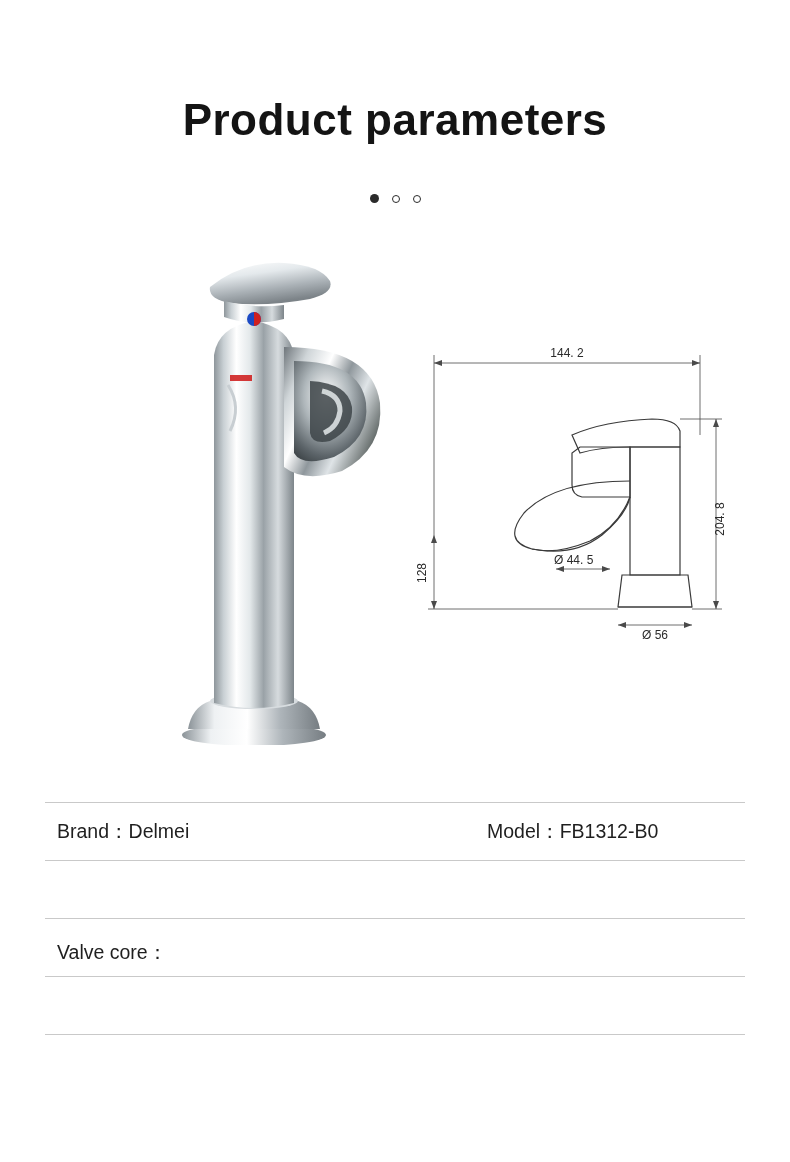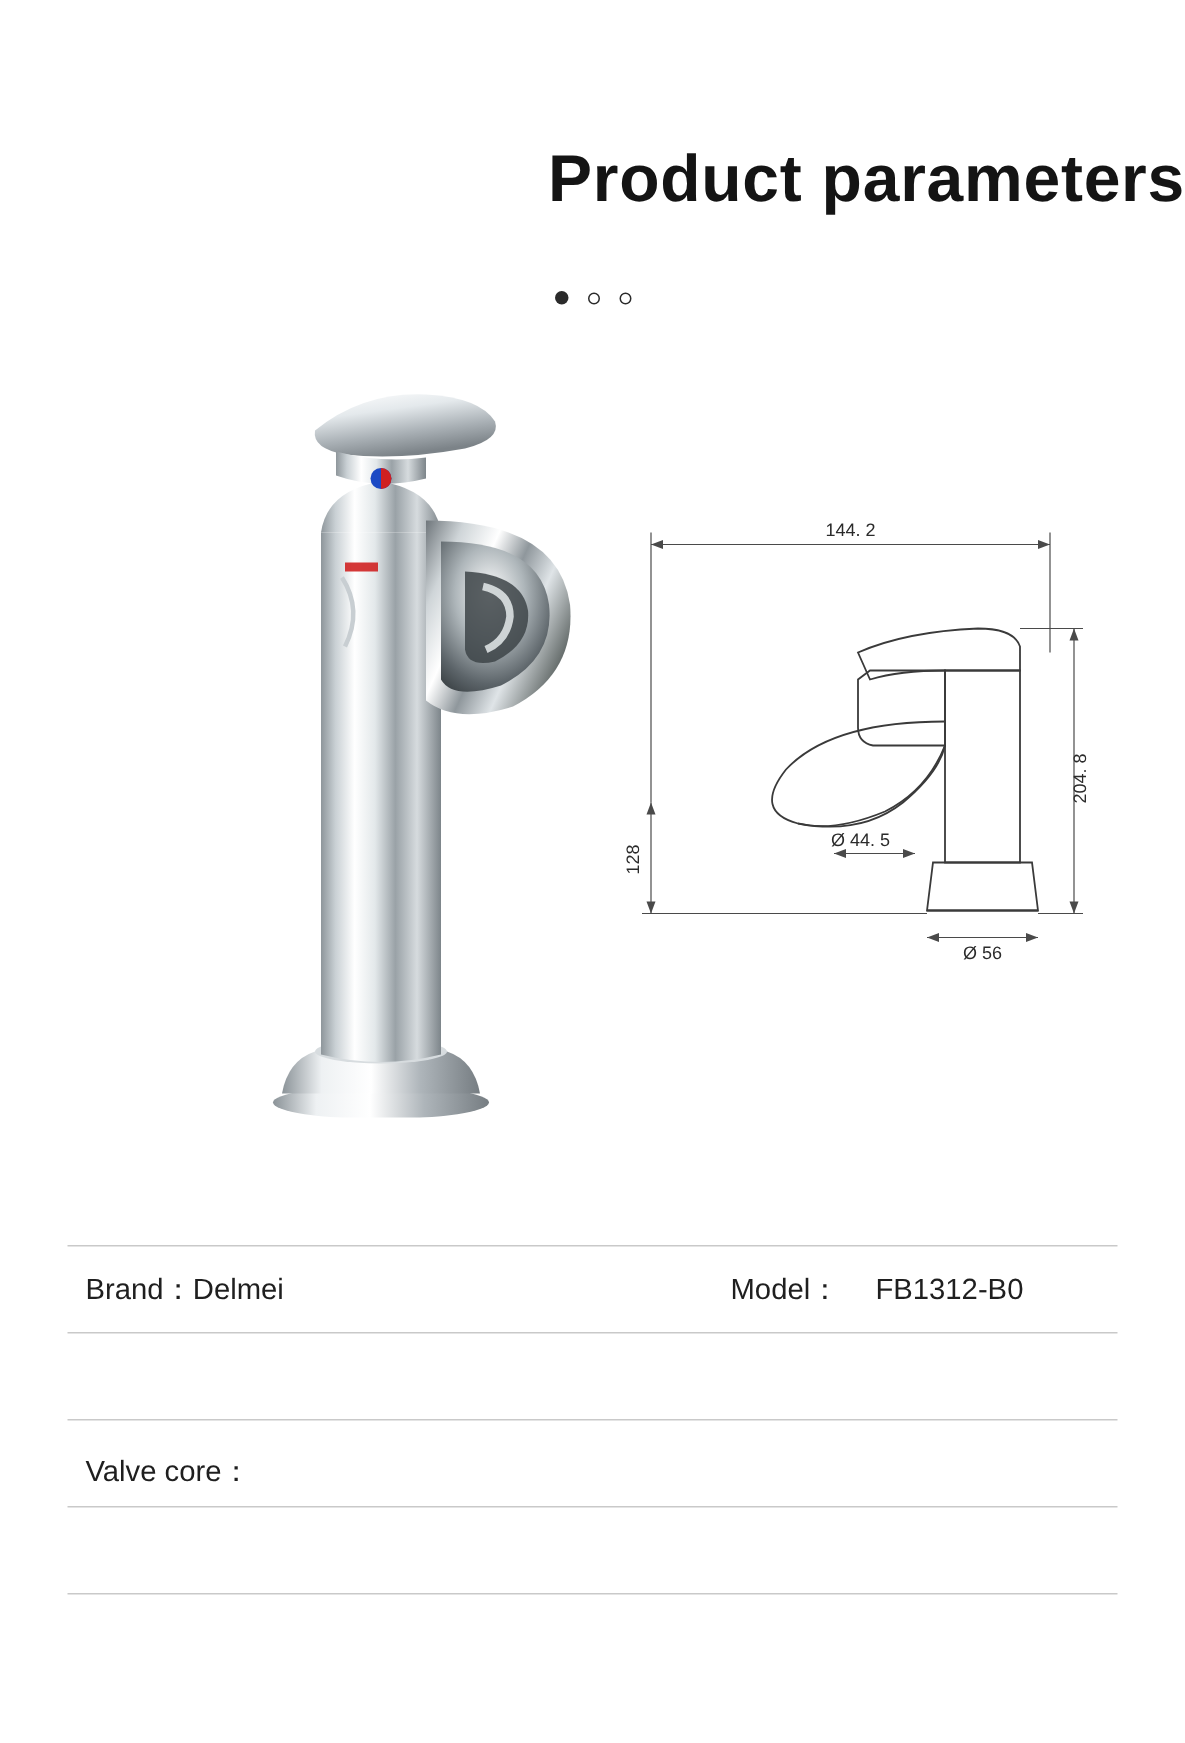--- a/index.html
+++ b/index.html
@@ -11,21 +11,21 @@
     width: 790px;
     height: 1162px;
     position: relative;
     font-family: "Liberation Sans", sans-serif;
     color: #1a1a1a;
     overflow: hidden;
   }
 
   
   .title {
-    text-align: right;
+    text-align: center;
     font-size: 44px;
     font-weight: bold;
     letter-spacing: 0.5px;
     color: #141414;
     margin-top: 96px;
     line-height: 1.1;
   }
 
   
   .dots {
@@ -68,21 +68,21 @@
     left: 380px;
     top: 110px;
     width: 340px;
     height: 420px;
   }
 
   
   .spec-table {
     position: absolute;
     left: 45px;
-    top: 830px;
+    top: 802px;
     width: 700px;
     border-top: 1px solid #c9c9c9;
   }
   .spec-row {
     display: flex;
     align-items: center;
     height: 58px;
     border-bottom: 1px solid #c9c9c9;
     padding: 0 12px;
     box-sizing: border-box;
@@ -91,21 +91,20 @@
   }
   .spec-left {
     flex: 0 0 430px;
     display: flex;
     align-items: baseline;
   }
   .spec-right {
     flex: 1;
     display: flex;
     align-items: baseline;
-    gap: 24px;
   }
   .spec-full {
     flex: 1;
     display: flex;
     align-items: baseline;
     margin-top: 10px;
   }
   .lbl {
     white-space: pre;
   }

